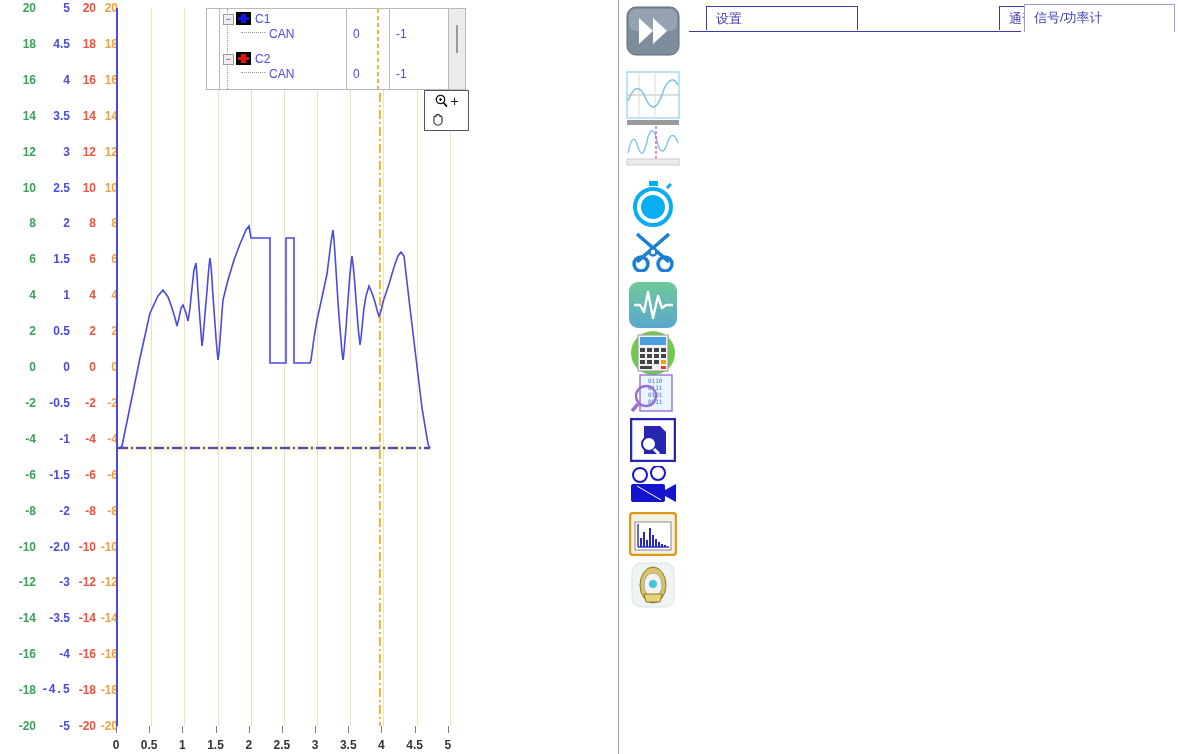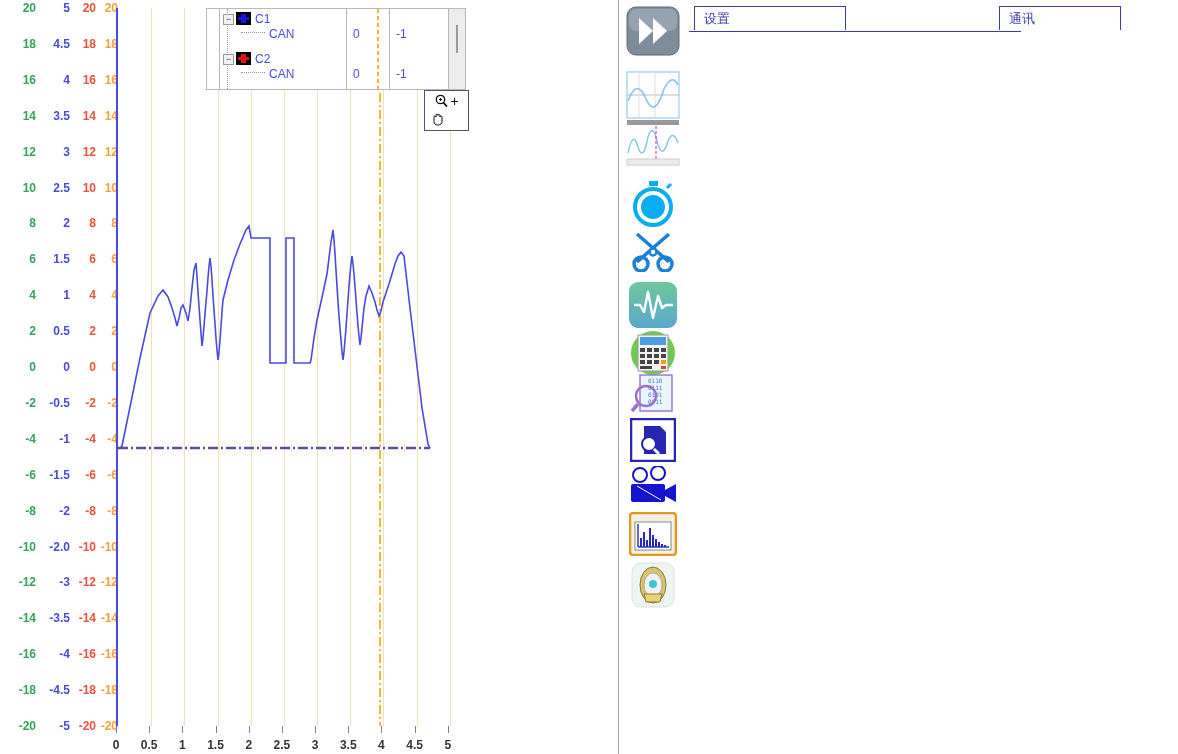--- a/index.html
+++ b/index.html
@@ -116,21 +116,21 @@
         <div class="tick ax-b" style="top: 331.1px;">0.5</div>
         <div class="tick ax-b" style="top: 367px;">0</div>
         <div class="tick ax-b" style="top: 402.9px;">-0.5</div>
         <div class="tick ax-b" style="top: 438.8px;">-1</div>
         <div class="tick ax-b" style="top: 474.7px;">-1.5</div>
         <div class="tick ax-b" style="top: 510.6px;">-2</div>
         <div class="tick ax-b" style="top: 546.5px;">-2.0</div>
         <div class="tick ax-b" style="top: 582.4px;">-3</div>
         <div class="tick ax-b" style="top: 618.3px;">-3.5</div>
         <div class="tick ax-b" style="top: 654.2px;">-4</div>
-        <div class="tick ax-b" style="top: 690.1px;">-4.5</div>
+        <div class="tick ax-b" style="top: 690.1px; font-family: Liberation Mono, monospace;">-4.5</div>
         <div class="tick ax-b" style="top: 726px;">-5</div>
       </div>
     <div class="axis-col" id="axis-r">
         <div class="tick ax-r" style="top: 8px;">20</div>
         <div class="tick ax-r" style="top: 43.9px;">18</div>
         <div class="tick ax-r" style="top: 79.8px;">16</div>
         <div class="tick ax-r" style="top: 115.7px;">14</div>
         <div class="tick ax-r" style="top: 151.6px;">12</div>
         <div class="tick ax-r" style="top: 187.5px;">10</div>
         <div class="tick ax-r" style="top: 223.4px;">8</div>
@@ -426,23 +426,26 @@
         <ellipse cx="23" cy="23" rx="9" ry="12" fill="#f2f2f2" stroke="#aaa"></ellipse>
         <circle cx="23" cy="22" r="4" fill="#3fc8d8"></circle>
         <path d="M14 32 L32 32 L30 40 L16 40 Z" fill="#e8d27a" stroke="#8a7a2a"></path>
       </svg>
     </div>
   </div>
 
   <div id="right">
 
     <div id="tabs">
-      <div class="tab" style="left:5px;width:152px;">
+      <div class="tab" style="left:17px;width:152px;">
         <span>设置</span>
       </div>
       <div class="tab" style="left:310px;width:122px;">
         <span>通讯</span>
       </div>
+      <div class="tab active" style="left:335px;width:151px;z-index:5;">
+        <span>信号/功率计</span>
+      </div>
     </div>
     <div id="tabline" style="left:3px;width:332px;"></div>
 
   </div>
 </div>
 
 </body></html>

